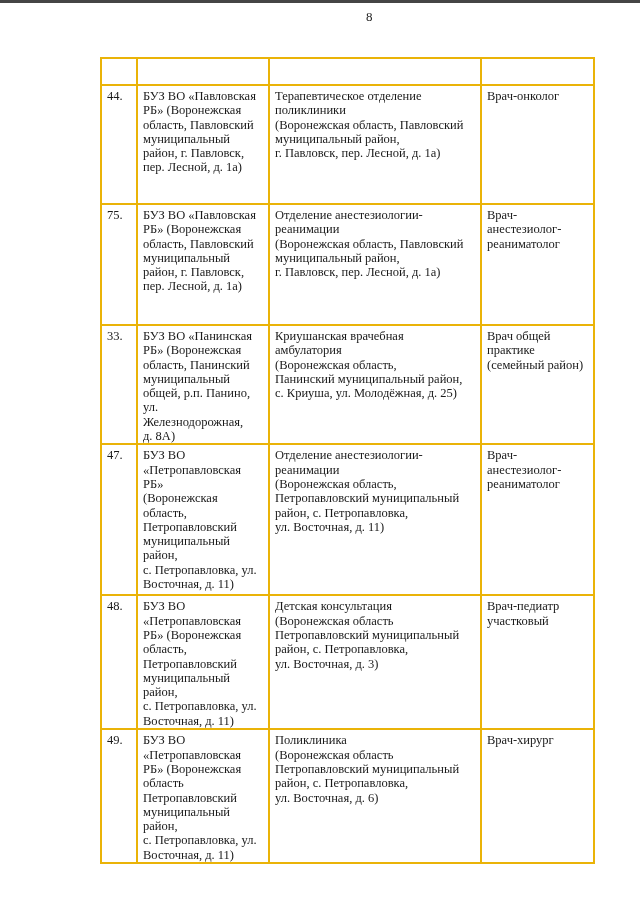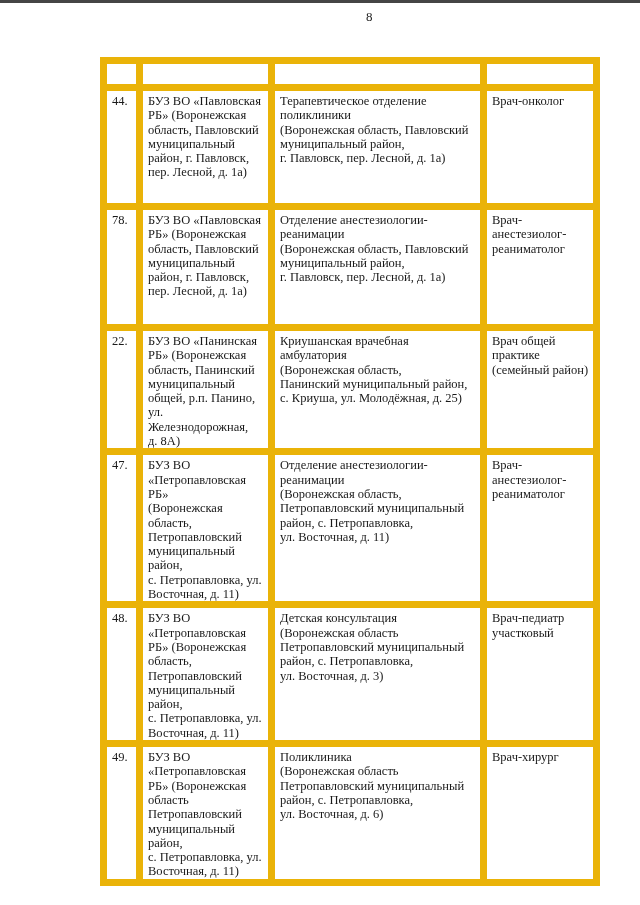--- a/index.html
+++ b/index.html
@@ -37,21 +37,21 @@
     top: 57px;
     width: 493px;
     border-collapse: collapse;
     table-layout: fixed;
     border-top: 2px solid #8a8a8a;
     border-bottom: 2px solid #3a3a3a;
     border-left: 1px solid #3c3c3c;
     border-right: 1px solid #3c3c3c;
   }
   table.doc-table td {
-    border: 7px solid #eab308;
+    border: 2px solid #eab308;
     vertical-align: top;
     padding: 3px 3px 0 5px;
     font-size: 12.5px;
     line-height: 14.3px;
     white-space: pre;
     overflow: hidden;
     color: #1a1a1a;
   }
   tr.hrow    { height: 27px; }
   tr.row-44  { height: 119px; }
@@ -96,39 +96,39 @@
 пер. Лесной, д. 1а)</td>
         <td class="c-dept">Терапевтическое отделение
 поликлиники
 (Воронежская область, Павловский
 муниципальный район,
 г. Павловск, пер. Лесной, д. 1а)</td>
         <td class="c-spec">Врач-онколог</td>
       </tr>
 
       <tr class="row-45">
-        <td class="c-num">78.</td>
+        <td class="c-num">75.</td>
         <td class="c-org">БУЗ ВО «Павловская
 РБ» (Воронежская
 область, Павловский
 муниципальный
 район, г. Павловск,
 пер. Лесной, д. 1а)</td>
         <td class="c-dept">Отделение анестезиологии-
 реанимации
 (Воронежская область, Павловский
 муниципальный район,
 г. Павловск, пер. Лесной, д. 1а)</td>
         <td class="c-spec">Врач-
 анестезиолог-
 реаниматолог</td>
       </tr>
 
       <tr class="row-46">
-        <td class="c-num">22.</td>
+        <td class="c-num">33.</td>
         <td class="c-org">БУЗ ВО «Панинская
 РБ» (Воронежская
 область, Панинский
 муниципальный
 общей, р.п. Панино,
 ул.
 Железнодорожная,
 д. 8А)</td>
         <td class="c-dept">Криушанская врачебная
 амбулатория

